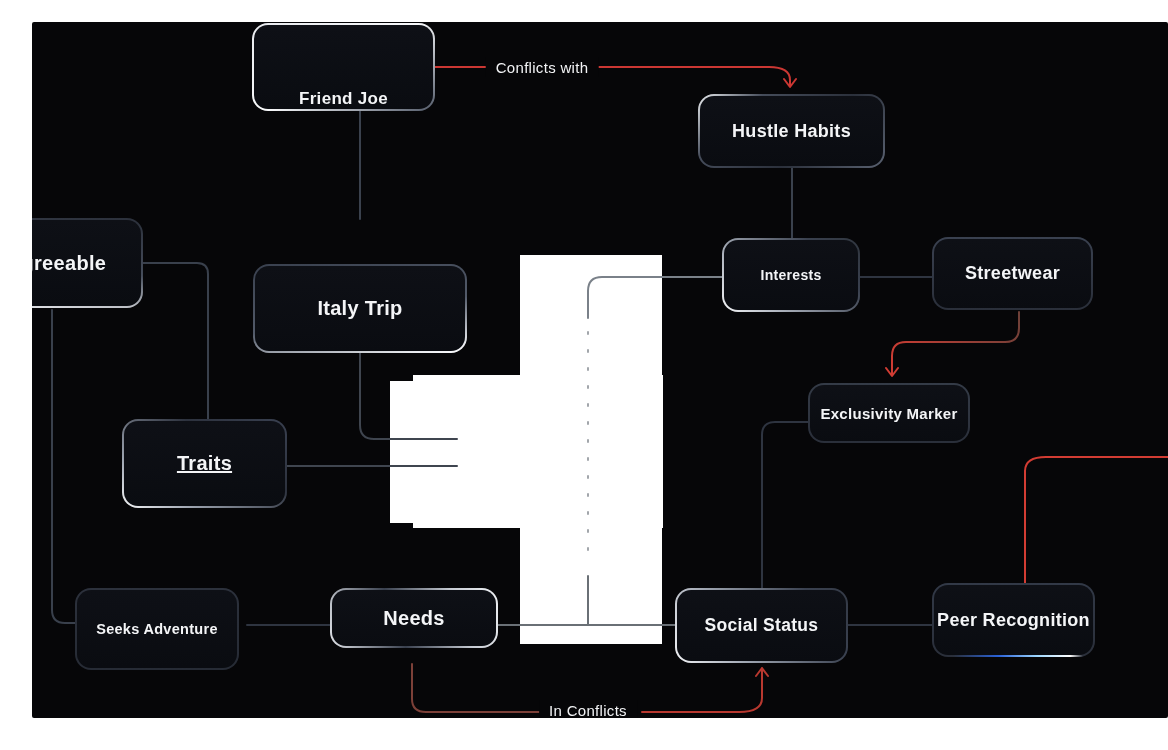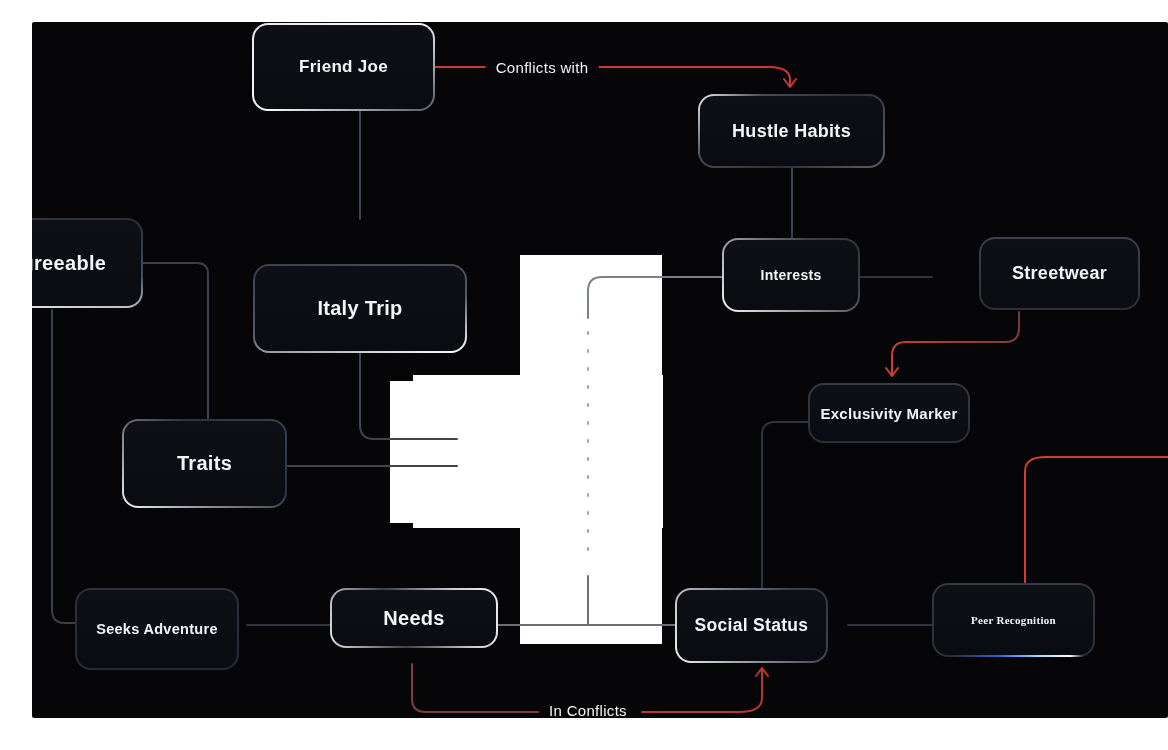--- a/index.html
+++ b/index.html
@@ -51,55 +51,55 @@
         <path d="M 808 422 H 775 Q 762 422 762 435 V 588" stroke="#2e3440" stroke-width="2" fill="none" stroke-linecap="round" stroke-linejoin="round"></path>
         <path d="M 435 67 H 769 Q 790 67 790 80 V 86 M 784 79 L 790 87 L 796 79" stroke="#cb3733" stroke-width="2" fill="none" stroke-linecap="round" stroke-linejoin="round"></path>
         <path d="M 1019 312 V 328 Q 1019 342 1005 342 H 906 Q 892 342 892 356 V 375 M 886 368 L 892 376 L 898 368" stroke="url(#gradR2)" stroke-width="2" fill="none" stroke-linecap="round" stroke-linejoin="round"></path>
         <path d="M 1168 457 H 1046 Q 1025 457 1025 471 V 583" stroke="#d23c33" stroke-width="2" fill="none" stroke-linecap="round" stroke-linejoin="round"></path>
         <path d="M 412 664 V 699 Q 412 712 426 712 H 544" stroke="#7c4038" stroke-width="2" fill="none" stroke-linecap="round" stroke-linejoin="round"></path>
         <path d="M 642 712 H 739 Q 762 712 762 698 V 668 M 756 676 L 762 668 L 768 676" stroke="#b8382f" stroke-width="2" fill="none" stroke-linecap="round" stroke-linejoin="round"></path>
       </g>
   </svg>
 
   <div id="node-layer">
-      <div class="node" style="left: 252px; top: 23px; width: 183px; height: 88px; background: linear-gradient(rgb(14, 16, 22), rgb(10, 12, 17)) padding-box padding-box, linear-gradient(150deg, rgb(232, 234, 238) 0%, rgb(248, 249, 251) 50%, rgb(82, 90, 105) 100%) border-box border-box;">
+      <div class="node" style="left: 252px; top: 23px; width: 183px; height: 88px; background: linear-gradient(rgb(14, 16, 22), rgb(10, 12, 17)) padding-box padding-box, linear-gradient(150deg, rgb(232, 234, 238) 0%, rgb(248, 249, 251) 50%, rgb(82, 90, 105) 100%) border-box border-box; align-items: flex-end;">
         <span class="label" style="font-size: 17px; color: rgb(244, 245, 247);">Friend Joe</span>
       </div>
       <div class="node" style="left: 698px; top: 94px; width: 187px; height: 74px; background: linear-gradient(rgb(14, 16, 22), rgb(10, 12, 17)) padding-box padding-box, linear-gradient(135deg, rgb(238, 240, 243) 0%, rgb(69, 76, 90) 25%, rgb(43, 48, 59) 60%, rgb(89, 97, 112) 100%) border-box border-box;">
         <span class="label" style="font-size: 18px; color: rgb(244, 245, 247); text-align: right;">Hustle Habits</span>
       </div>
       <div class="node" style="left: -30px; top: 218px; width: 173px; height: 90px; background: linear-gradient(rgb(14, 16, 22), rgb(10, 12, 17)) padding-box padding-box, linear-gradient(185deg, rgb(43, 48, 59) 0%, rgb(69, 76, 90) 55%, rgb(244, 245, 248) 100%) border-box border-box;">
         <span class="label" style="font-size: 20px; color: rgb(244, 245, 247);">Agreeable</span>
       </div>
       <div class="node" style="left: 253px; top: 219px; width: 214px; height: 89px; background: linear-gradient(rgb(14, 16, 22), rgb(10, 12, 17)) padding-box padding-box, linear-gradient(170deg, rgb(57, 64, 78) 0%, rgb(82, 90, 105) 55%, rgb(233, 235, 239) 92%, rgb(253, 253, 254) 100%) border-box border-box; margin-top: 45px;">
         <span class="label" style="font-size: 20px; color: rgb(244, 245, 247);">Italy Trip</span>
       </div>
       <div class="node" style="left: 722px; top: 238px; width: 138px; height: 74px; background: linear-gradient(rgb(14, 16, 22), rgb(10, 12, 17)) padding-box padding-box, linear-gradient(45deg, rgb(245, 246, 248) 0%, rgb(167, 173, 184) 30%, rgb(57, 64, 78) 75%, rgb(48, 54, 63) 100%) border-box border-box;">
         <span class="label" style="font-size: 14px; color: rgb(244, 245, 247);">Interests</span>
       </div>
-      <div class="node" style="left: 932px; top: 237px; width: 161px; height: 73px; background: linear-gradient(rgb(14, 16, 22), rgb(10, 12, 17)) padding-box padding-box, linear-gradient(rgb(58, 65, 80) 0%, rgb(42, 47, 58) 100%) border-box border-box; margin-left: 47px;">
+      <div class="node" style="left: 932px; top: 237px; width: 161px; height: 73px; background: linear-gradient(rgb(14, 16, 22), rgb(10, 12, 17)) padding-box padding-box, linear-gradient(rgb(58, 65, 80) 0%, rgb(42, 47, 58) 100%) border-box border-box;">
         <span class="label" style="font-size: 18px; color: rgb(244, 245, 247);">Streetwear</span>
       </div>
       <div class="node" style="left: 808px; top: 383px; width: 162px; height: 60px; background: linear-gradient(rgb(14, 16, 22), rgb(10, 12, 17)) padding-box padding-box, linear-gradient(rgb(52, 59, 71) 0%, rgb(42, 47, 58) 100%) border-box border-box;">
         <span class="label" style="font-size: 15px; color: rgb(244, 245, 247);">Exclusivity Marker</span>
       </div>
       <div class="node" style="left: 122px; top: 419px; width: 165px; height: 89px; background: linear-gradient(rgb(14, 16, 22), rgb(10, 12, 17)) padding-box padding-box, linear-gradient(215deg, rgb(57, 64, 80) 0%, rgb(45, 50, 62) 35%, rgb(154, 161, 173) 75%, rgb(246, 247, 249) 100%) border-box border-box;">
-        <span class="label" style="font-size: 20px; color: rgb(244, 245, 247);">Traits</span>
+        <span class="label" style="font-size: 20px; color: rgb(244, 245, 247); text-decoration: underline;">Traits</span>
       </div>
       <div class="node" style="left: 75px; top: 588px; width: 164px; height: 82px; background: linear-gradient(rgb(14, 16, 22), rgb(10, 12, 17)) padding-box padding-box, linear-gradient(rgb(44, 49, 60) 0%, rgb(38, 43, 53) 100%) border-box border-box;">
         <span class="label" style="font-size: 14.5px; color: rgb(244, 245, 247);">Seeks Adventure</span>
       </div>
       <div class="node" style="left: 330px; top: 588px; width: 168px; height: 60px; background: linear-gradient(rgb(14, 16, 22), rgb(10, 12, 17)) padding-box padding-box, linear-gradient(250deg, rgb(239, 241, 244) 0%, rgb(198, 203, 211) 25%, rgb(57, 64, 78) 60%, rgb(226, 229, 234) 100%) border-box border-box;">
         <span class="label" style="font-size: 20px; color: rgb(244, 245, 247);">Needs</span>
       </div>
-      <div class="node" style="left: 675px; top: 588px; width: 153px; height: 75px; background: linear-gradient(rgb(14, 16, 22), rgb(10, 12, 17)) padding-box padding-box, linear-gradient(60deg, rgb(242, 243, 246) 0%, rgb(155, 162, 174) 35%, rgb(58, 65, 80) 80%, rgb(52, 58, 70) 100%) border-box border-box;">
+      <div class="node" style="left: 675px; top: 588px; width: 173px; height: 75px; background: linear-gradient(rgb(14, 16, 22), rgb(10, 12, 17)) padding-box padding-box, linear-gradient(60deg, rgb(242, 243, 246) 0%, rgb(155, 162, 174) 35%, rgb(58, 65, 80) 80%, rgb(52, 58, 70) 100%) border-box border-box;">
         <span class="label" style="font-size: 17.5px; color: rgb(244, 245, 247);">Social Status</span>
       </div>
       <div class="node" style="left: 932px; top: 583px; width: 163px; height: 74px; background: linear-gradient(rgb(14, 16, 22), rgb(10, 12, 17)) padding-box padding-box, linear-gradient(rgb(50, 57, 71) 0%, rgb(42, 47, 58) 100%) border-box border-box;">
-        <span class="label" style="font-size: 11px; color: rgb(244, 245, 247); font-family: Liberation Serif, serif;">Peer Recognition</span>
+        <span class="label" style="font-size: 18px; color: rgb(244, 245, 247);">Peer Recognition</span>
         <div class="underglow" style="background: linear-gradient(90deg, rgba(42, 98, 217, 0) 0%, rgb(42, 98, 217) 35%, rgb(159, 216, 255) 65%, rgb(255, 255, 255) 90%, rgba(255, 255, 255, 0) 100%);"></div>
       </div>
     </div>
 
   <div class="edge-label" id="label-conflicts-with" style="left: 542px; top: 67px; background: rgb(6, 6, 8);">Conflicts with</div>
   <div class="edge-label" id="label-in-conflict" style="left: 588px; top: 710px; background: rgb(6, 6, 8);">In Conflicts</div>
 
   <div class="page-margin" id="margin-top" style="left: 0px; top: 0px; width: 1168px; height: 22px; background: rgb(255, 255, 255);"></div>
   <div class="page-margin" id="margin-left" style="left: 0px; top: 0px; width: 32px; height: 750px; background: rgb(255, 255, 255);"></div>
   <div class="page-margin" id="margin-bottom" style="left: 0px; top: 718px; width: 1168px; height: 32px; background: rgb(255, 255, 255);"></div>

